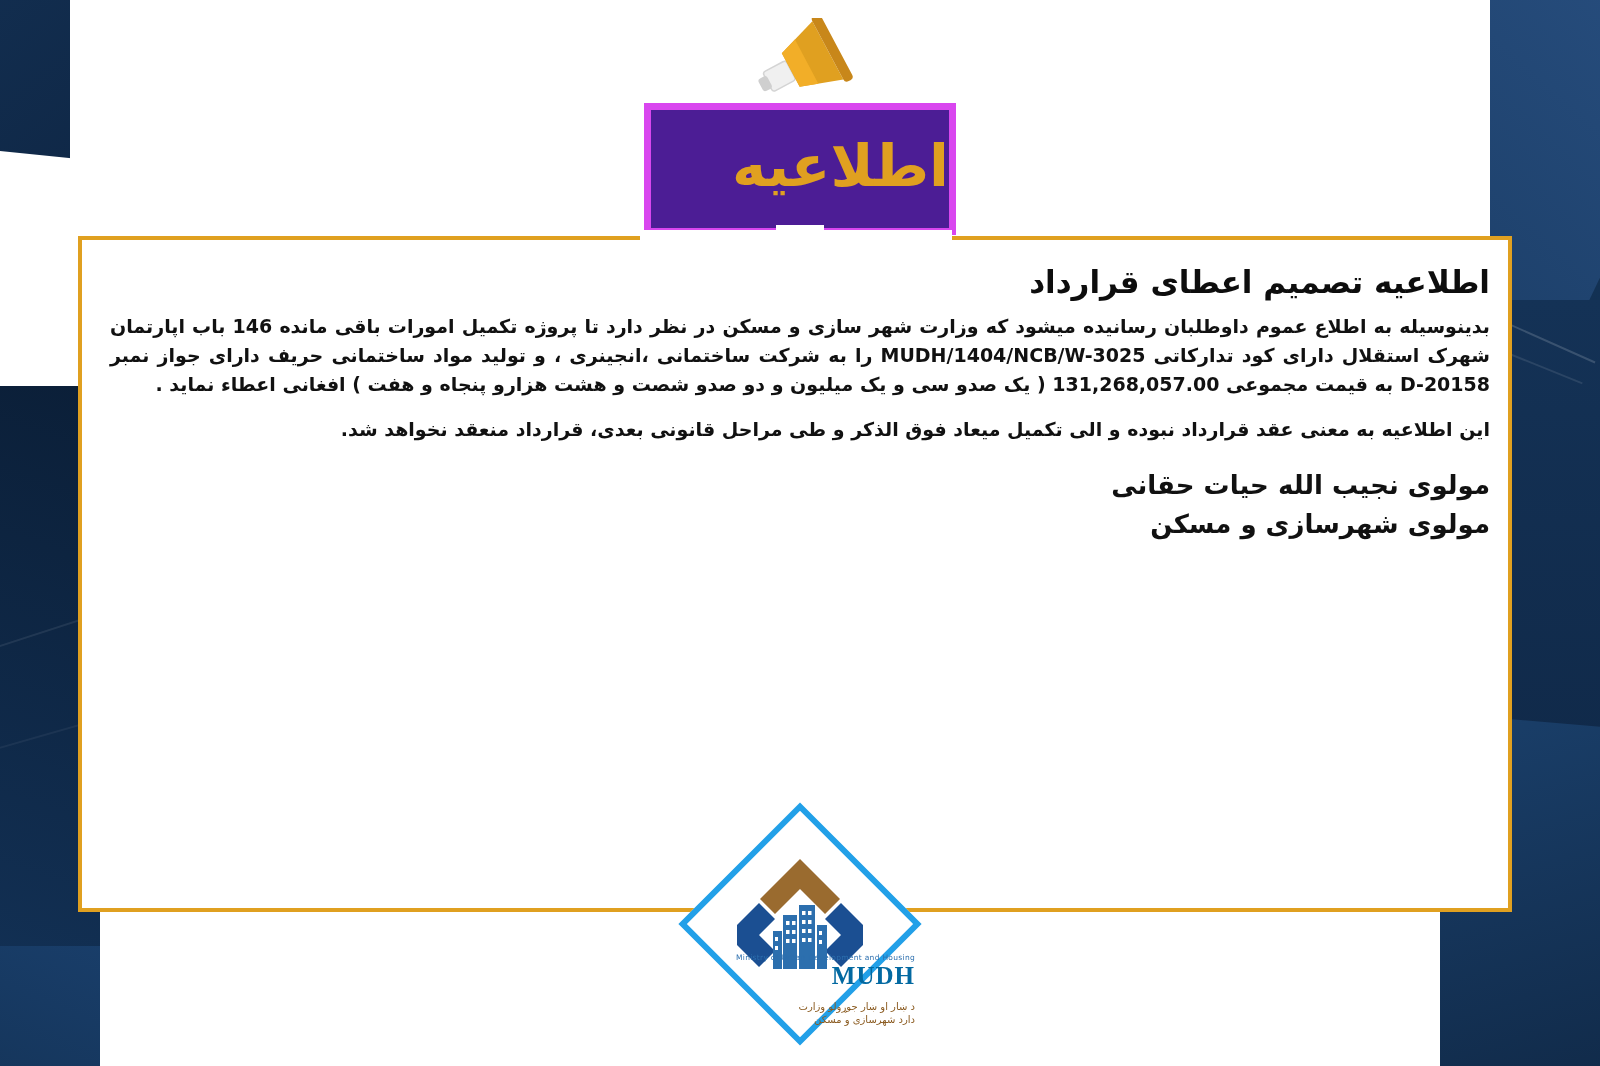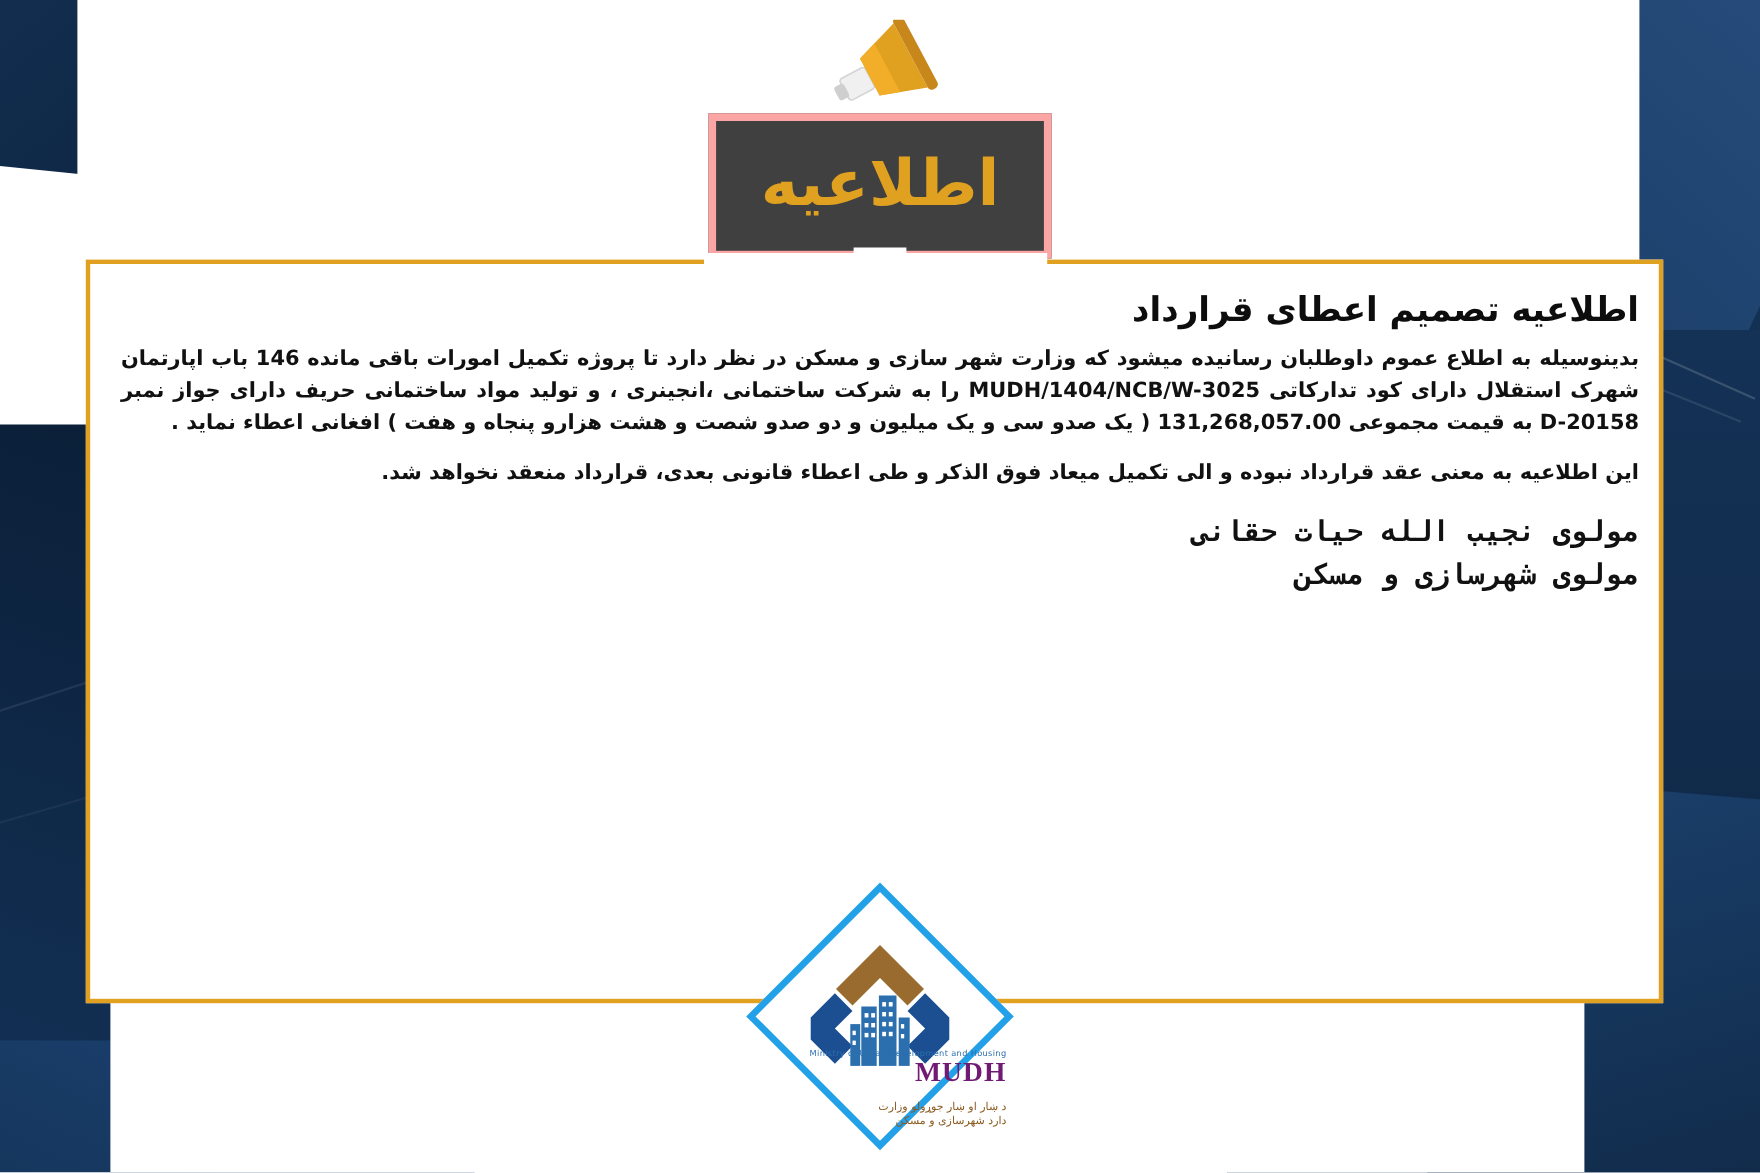--- a/index.html
+++ b/index.html
@@ -105,26 +105,25 @@
   }
 
   
   .banner {
     position: absolute;
     top: 103px;
     left: 50%;
     transform: translateX(-50%);
     width: 312px;
     height: 132px;
-    border: 7px solid #fca5a5;
-    background: #404040;
+    border: 7px solid #d946ef;
+    background: #4c1d95;
     box-sizing: border-box;
     display: flex;
     align-items: center;
-    justify-content: center;
   }
   .banner-text {
     font-size: 58px;
     font-weight: bold;
     color: #E0A020;
     letter-spacing: 1px;
     line-height: 1;
     margin-top: -6px;
   }
   .banner-tail {
@@ -194,21 +193,21 @@
   }
   p.para.last { margin-bottom: 22px; }
 
   .sign {
     margin-top: 4px;
     font-size: 26px;
     font-weight: bold;
     line-height: 1.5;
     text-align: right;
   }
-  .sign div { margin: 0; font-family: Liberation Mono, monospace; }
+  .sign div { margin: 0; }
 
   
   .logo-wrap {
     position: absolute;
     left: 50%;
     bottom: 12px;
     transform: translateX(-50%);
     width: 260px;
     height: 260px;
   }
@@ -231,21 +230,21 @@
     position: absolute;
     left: 50%;
     bottom: 28px;
     transform: translateX(-50%);
     width: 230px;
   }
   .logo-caption .mudh {
     font-family: "Liberation Serif", "DejaVu Serif", serif;
     font-size: 25px;
     font-weight: bold;
-    color: #701a75;
+    color: #0369a1;
     letter-spacing: 1px;
     line-height: 1;
   }
   .logo-caption .l1 {
     font-size: 10px;
     color: #8a5a1f;
     margin-top: 13px;
     line-height: 1.25;
   }
   .logo-caption .l2 {
@@ -298,21 +297,21 @@
   </div>
   <div class="banner-tail"></div>
   <div class="banner-tail-mask"></div>
 
   <div class="frame"></div>
   <div class="frame-gap-top"></div>
 
   <div class="content">
     <h1 class="doc-title">اطلاعیه تصمیم اعطای قرارداد</h1>
     <p class="para">بدینوسیله به اطلاع عموم داوطلبان رسانیده میشود که وزارت شهر سازی و مسکن در نظر دارد تا پروژه تکمیل امورات باقی مانده 146 باب اپارتمان شهرک استقلال دارای کود تدارکاتی MUDH/1404/NCB/W-3025 را به شرکت ساختمانی ،انجینری ، و تولید مواد ساختمانی حریف دارای جواز نمبر D-20158 به قیمت مجموعی 131,268,057.00 ( یک صدو سی و یک میلیون و دو صدو شصت و هشت هزارو پنجاه و هفت ) افغانی اعطاء نماید .</p>
-    <p class="para last">این اطلاعیه به معنی عقد قرارداد نبوده و الی تکمیل میعاد فوق الذکر و طی اعطاء قانونی بعدی، قرارداد منعقد نخواهد شد.</p>
+    <p class="para last">این اطلاعیه به معنی عقد قرارداد نبوده و الی تکمیل میعاد فوق الذکر و طی مراحل قانونی بعدی، قرارداد منعقد نخواهد شد.</p>
     <div class="sign">
       <div>مولوی نجیب الله حیات حقانی</div>
       <div>مولوی شهرسازی و مسکن</div>
     </div>
   </div>
 
   <div class="logo-wrap">
     <div class="logo-diamond"></div>
     <div class="logo-inner">
       <svg viewBox="0 0 186 186" width="186" height="186">

